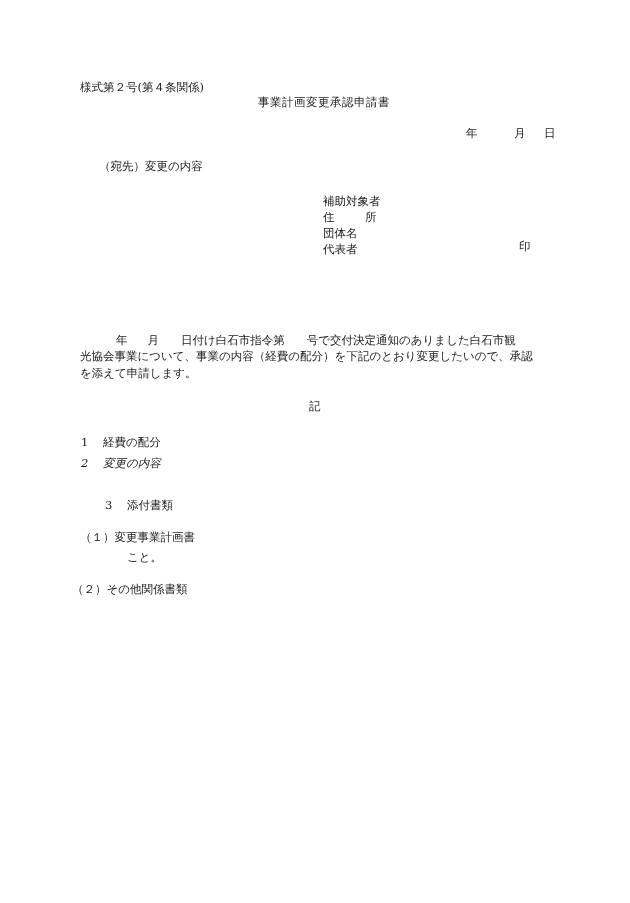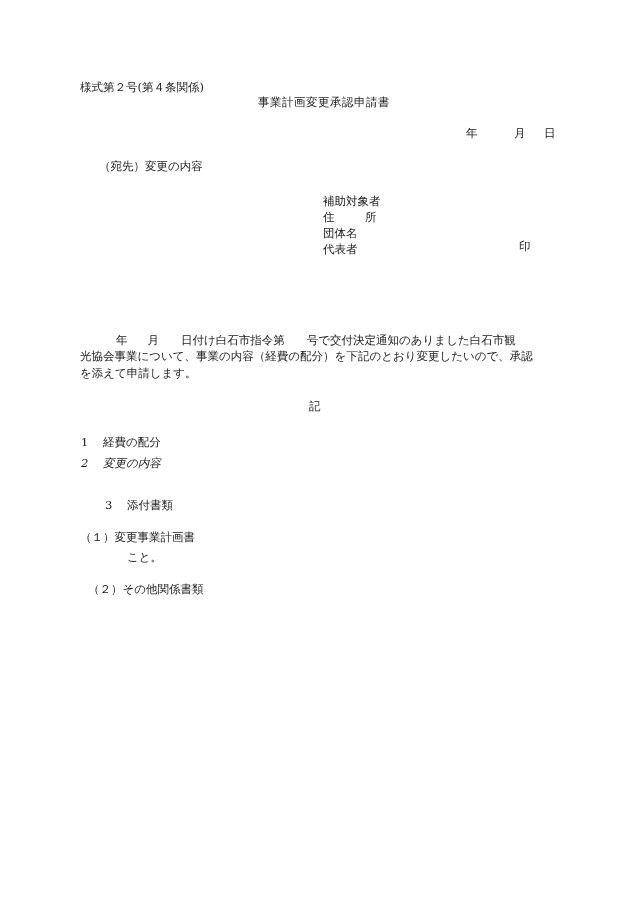--- a/index.html
+++ b/index.html
@@ -54,21 +54,21 @@
 
     .item { left: 81px; }
     .item .num { display: inline-block; width: 22px; }
     .item1 { top: 437px; }
     .item2 { top: 458px; font-style: italic; }
     .item3 { top: 500px; margin-left: 24px; }
 
     .sub1 { left: 80px; top: 532px; }
     .note { left: 94px; top: 549px; line-height: 16px; }
     .note .cont { display: block; padding-left: 33px; }
-    .sub2 { left: 88px; top: 584px; }
+    .sub2 { left: 72px; top: 584px; }
   </style>
 </head>
 <body>
 
 <div>
 
   <div class="abs form-number">様式第２号(第４条関係)</div>
 
   <div class="abs doc-title">事業計画変更承認申請書</div>
 

